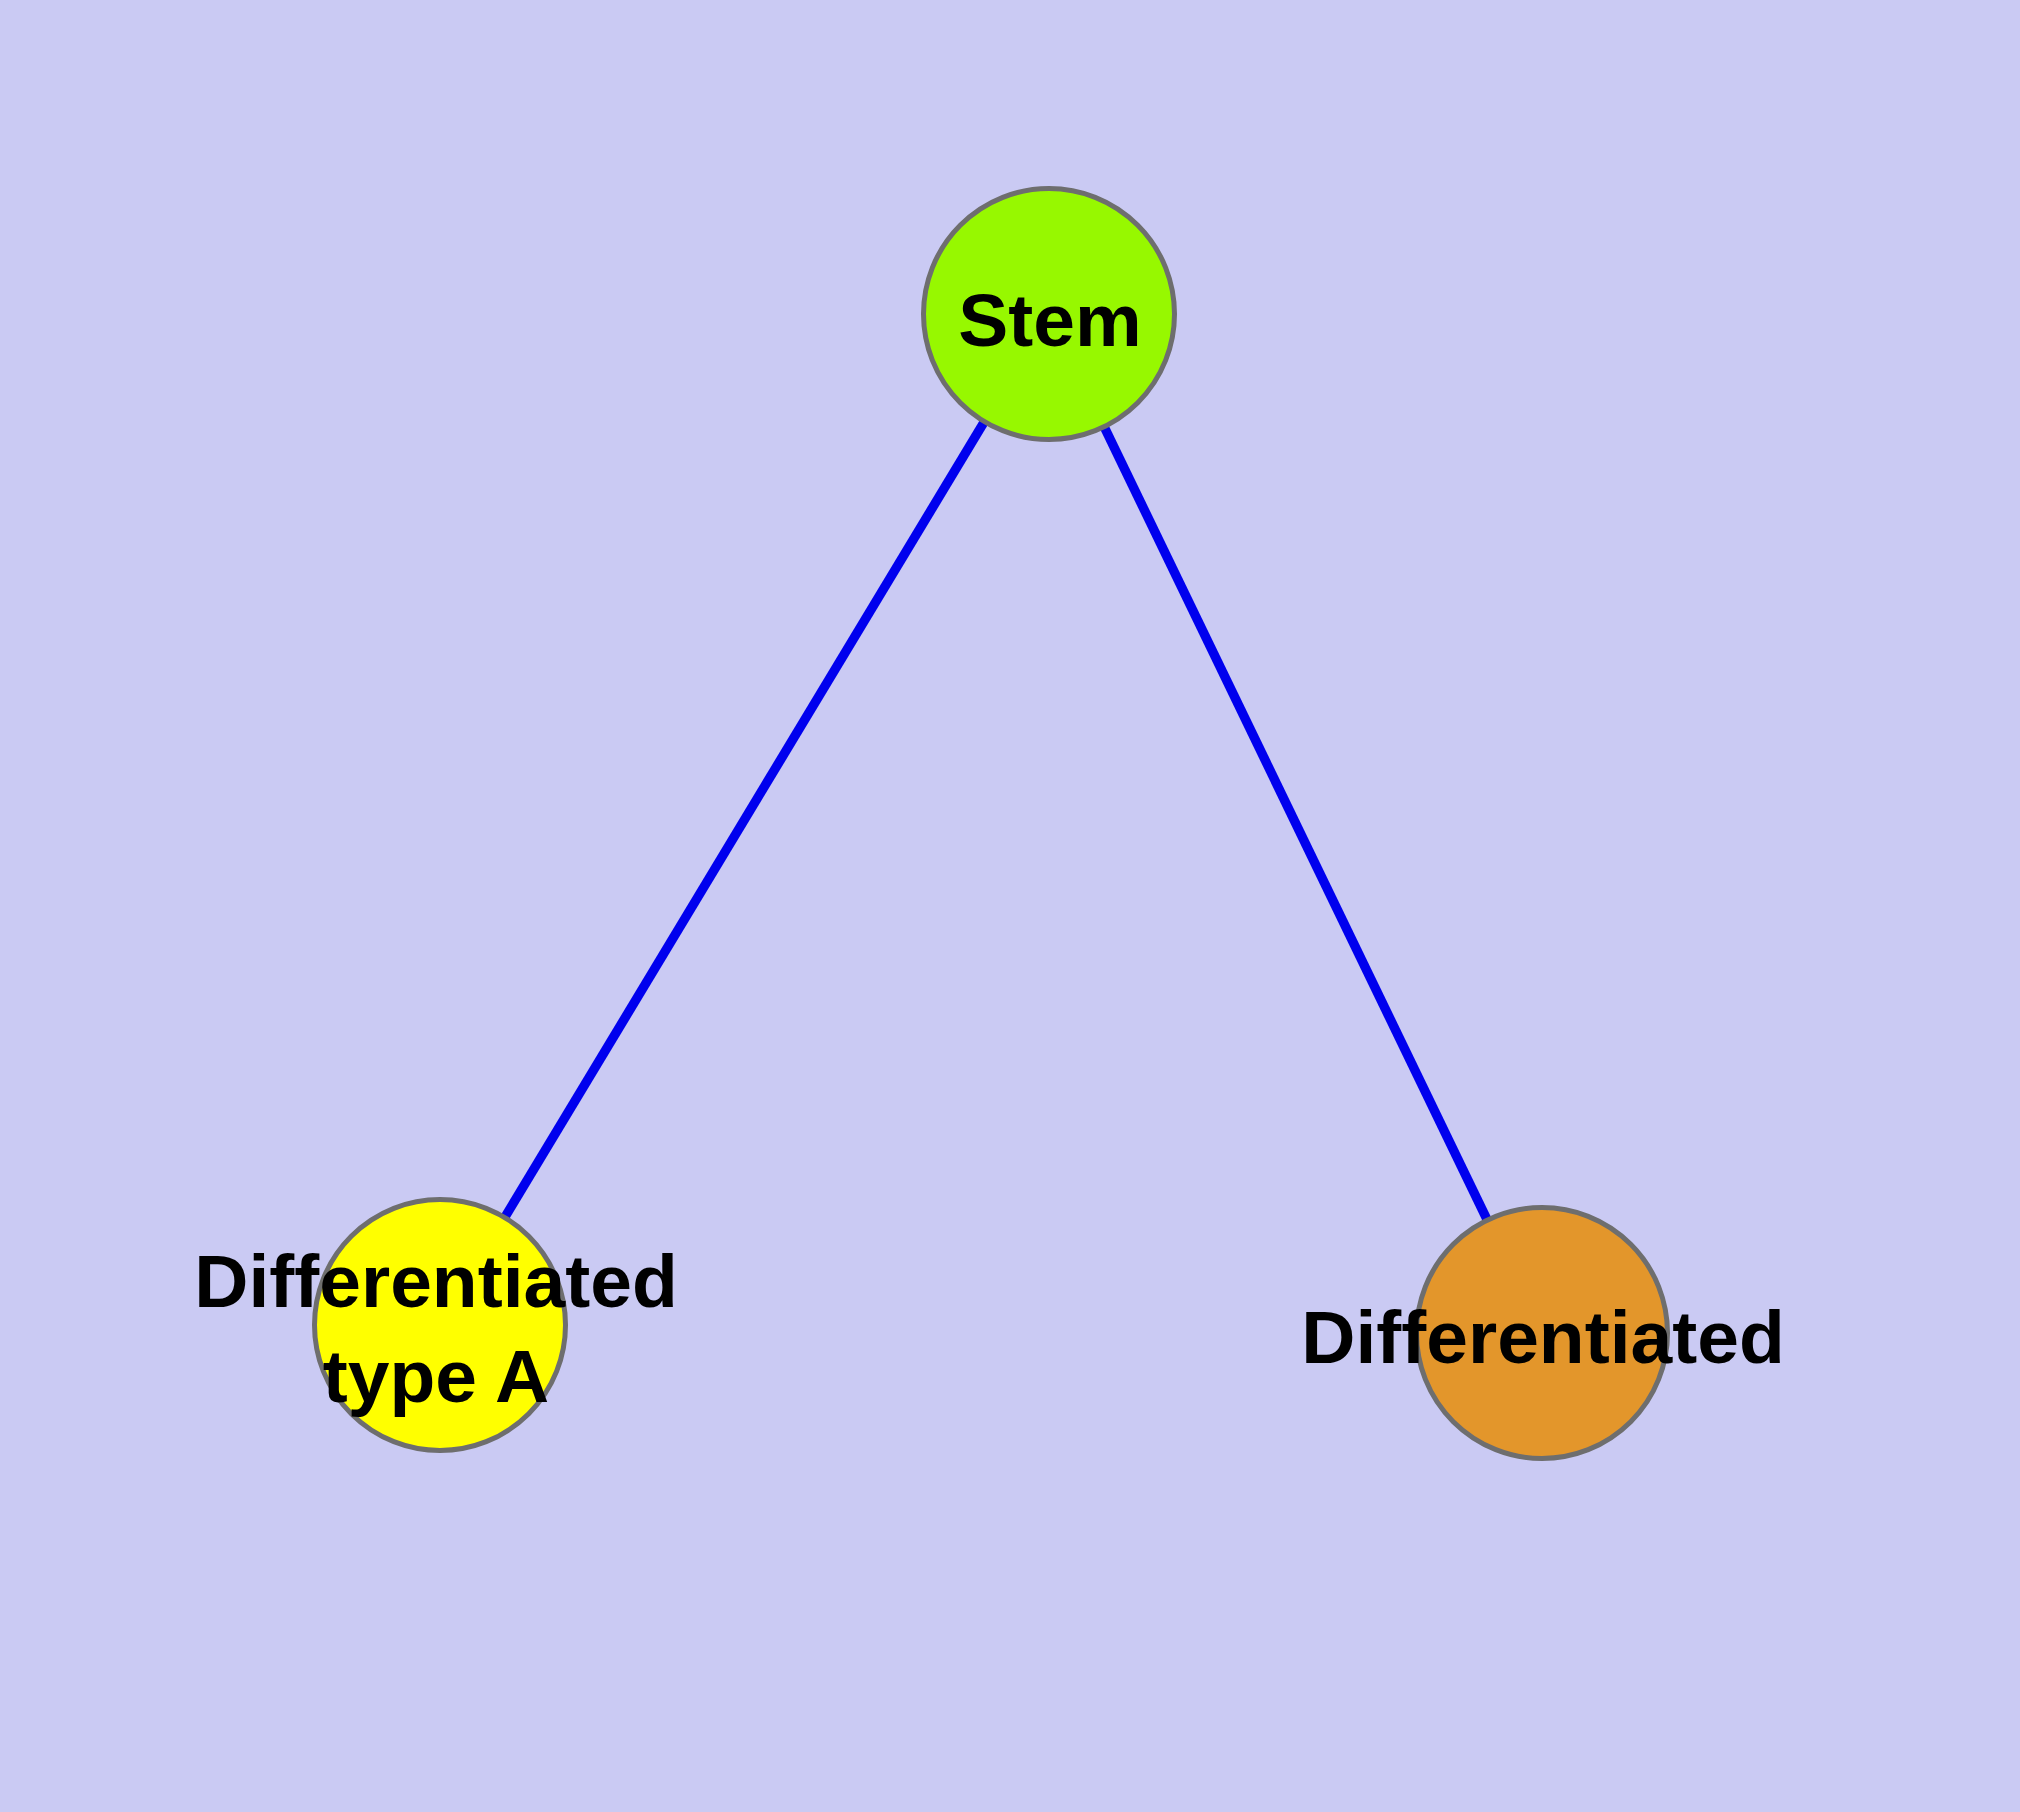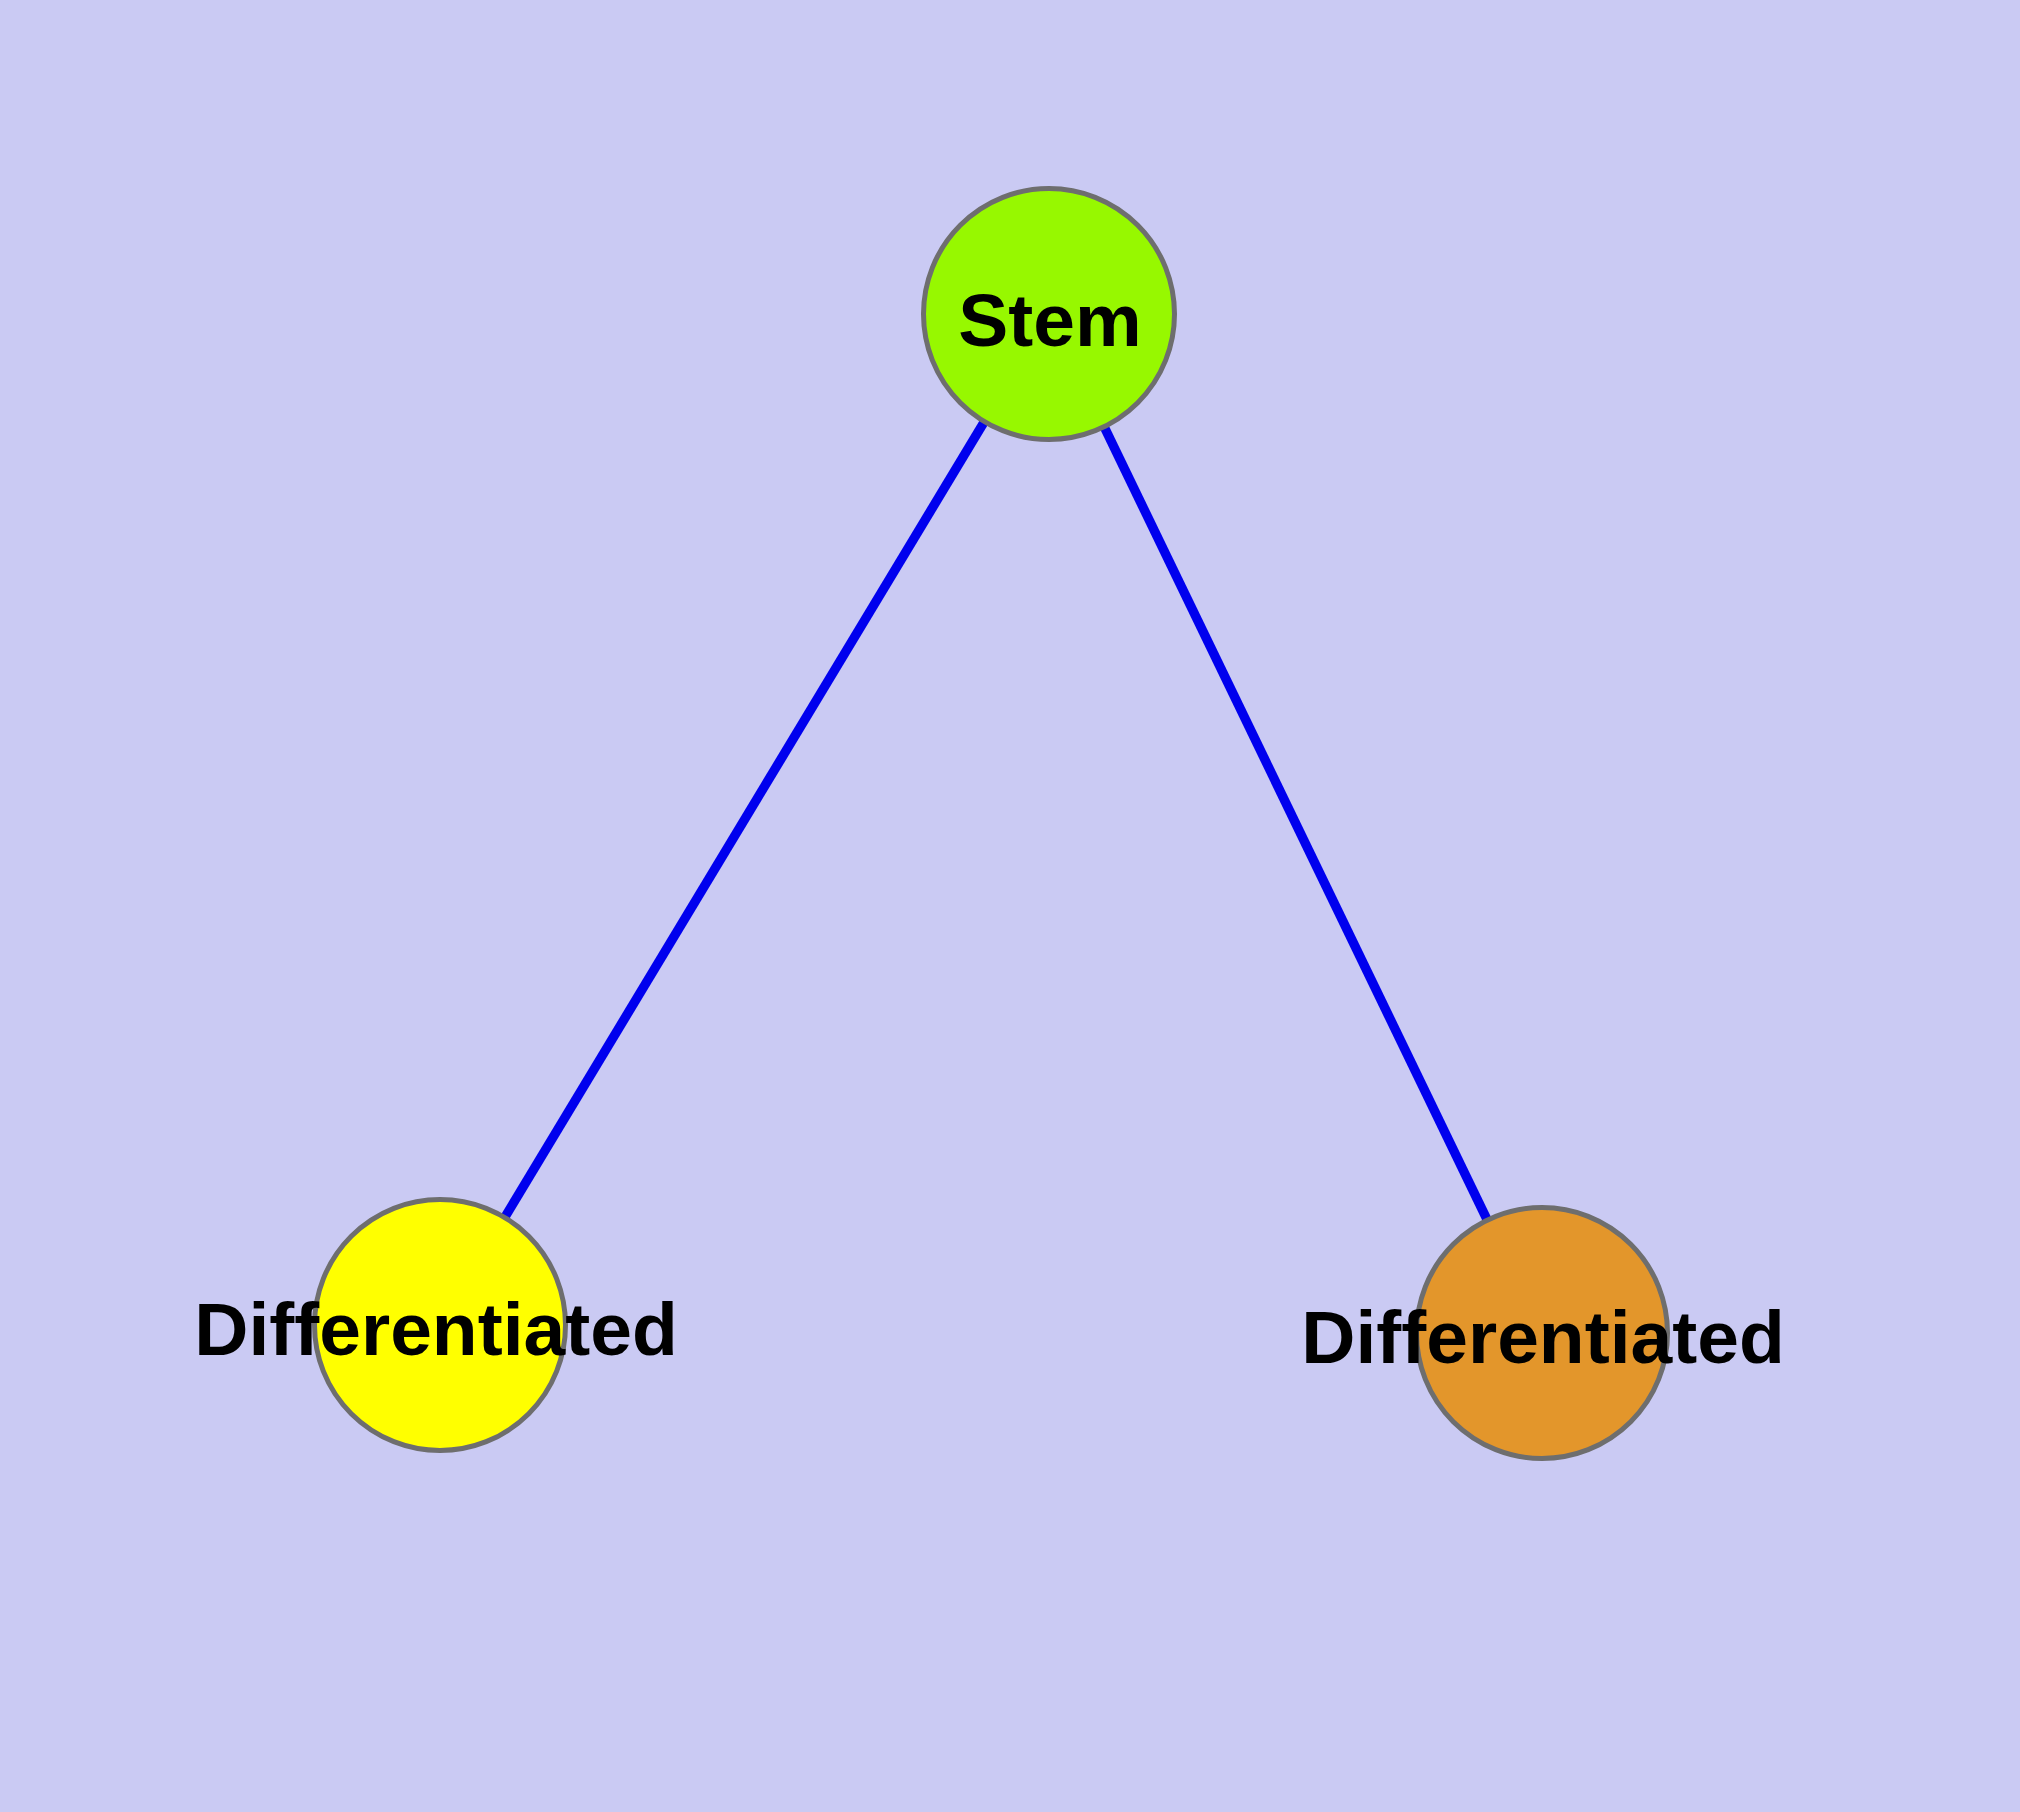--- a/index.html
+++ b/index.html
@@ -63,20 +63,21 @@
   <div class="node node-stem" style="background-color: rgb(151, 248, 0); border-color: rgb(110, 110, 110);"></div>
 
   <div class="node node-type-a" style="background-color: rgb(255, 255, 0); border-color: rgb(110, 110, 110);"></div>
 
   <div class="node node-type-b" style="background-color: rgb(227, 150, 43); border-color: rgb(110, 110, 110);"></div>
 
   <div class="node-label label-stem">Stem</div>
 
   <div class="node-label label-type-a">
     <div>Differentiated</div>
+    <div>type A</div>
   </div>
 
   <div class="node-label label-type-b">
     <div>Differentiated</div>
   </div>
 
 </div>
 
 
 </body></html>

